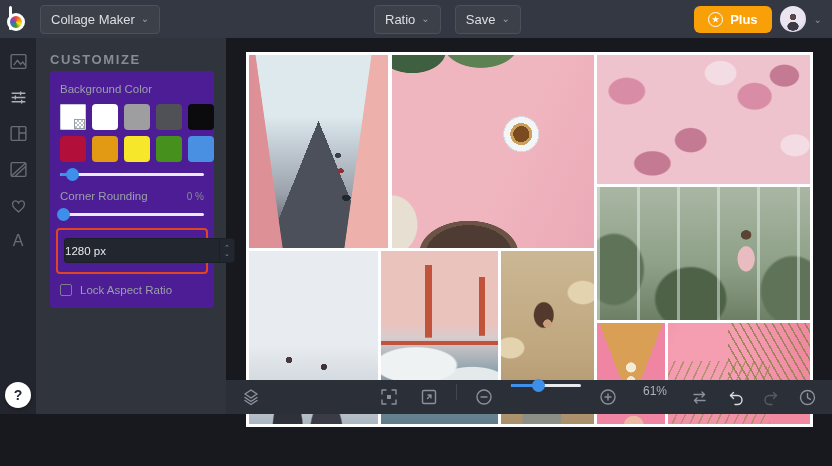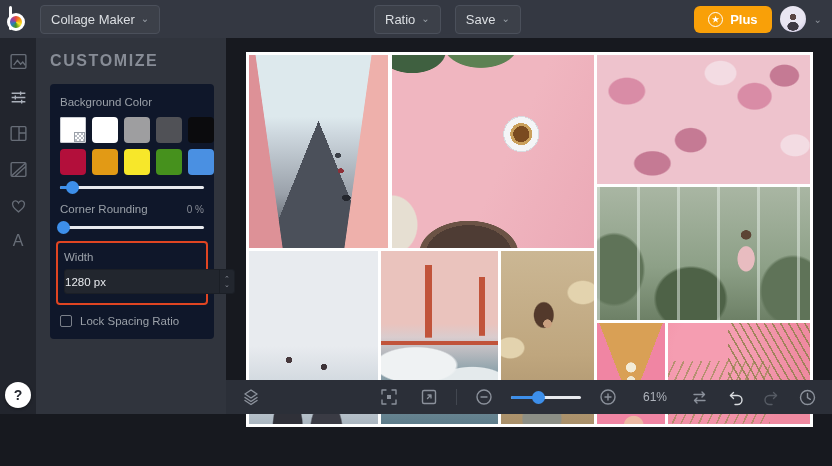--- a/index.html
+++ b/index.html
@@ -38,22 +38,22 @@
   .rail-ic svg { stroke:#676d77; fill:none; stroke-width:1.3; }
   .rail-ic.active svg { stroke:#aab0ba; }
   .rail-ic .a-glyph { color:#676d77; font-size:16px; }
   .help-btn { position:absolute; bottom:6px; left:5px; width:26px; height:26px; border-radius:50%; background:#fff;
     color:#23262e; font-weight:700; font-size:14px; display:flex; align-items:center; justify-content:center;
     cursor:pointer; box-shadow:0 1px 3px rgba(0,0,0,.4); }
 
   
   .panel { position:absolute; left:36px; top:38px; bottom:0; width:190px; background:#30343d; z-index:4;
     padding:14px 12px 0 14px; }
-  .panel-title { color:#878c96; font-size:16px; font-weight:700; letter-spacing:1.6px; margin-bottom:14px; }
-  .card { background:#0f172a; border-radius:4px; padding:12px 10px 12px 10px; }
+  .panel-title { color:#878c96; font-size:13px; font-weight:700; letter-spacing:1.6px; margin-bottom:4px; }
+  .card { background:#4c1d95; border-radius:4px; padding:12px 10px 12px 10px; }
   .lbl { color:#9aa0a8; font-size:11.5px; }
   .val { color:#878c96; font-size:10px; }
   .swatch-grid { display:grid; grid-template-columns:repeat(5,1fr); gap:6px; margin-top:9px; }
   .swatch { width:26px; height:26px; border-radius:4px; cursor:pointer; }
   .swatch.first { border-radius:2px; position:relative; box-shadow:0 0 0 1px #c9ccd2 inset; }
   .swatch.first::after { content:""; position:absolute; right:1px; bottom:1px; width:9px; height:8px;
     background:repeating-conic-gradient(#b9bdc4 0 25%, #fff 0 50%) 0 0 / 4px 4px; border:1px solid #9aa0a8; }
   .slider-row { display:flex; justify-content:space-between; align-items:baseline; margin-top:14px; }
   .track { position:relative; height:3px; background:#e8eaee; border-radius:2px; margin-top:11px; cursor:pointer; }
   .fill { position:absolute; left:0; top:0; height:3px; background:#3d8fea; border-radius:2px; }
@@ -149,21 +149,21 @@
       radial-gradient(34px 34px at 44% 97%, #8c8f86 0 55%, rgba(0,0,0,0) 60%),
       radial-gradient(26px 20px at 88% 24%, var(--c2) 0 55%, rgba(0,0,0,0) 62%),
       radial-gradient(24px 18px at 10% 56%, var(--c2) 0 55%, rgba(0,0,0,0) 62%),
       linear-gradient(180deg, var(--c0) 0%, var(--c1) 60%, #a9906a 100%); }
 
   
   .toolbar { position:absolute; left:0; right:0; bottom:0; height:34px; background:#2b2f38;
     display:flex; align-items:center; padding:0 12px; z-index:5; }
   .toolbar svg { stroke:#8b919b; fill:none; stroke-width:1.4; stroke-linecap:round; stroke-linejoin:round; }
   .tbi { width:26px; height:26px; display:flex; align-items:center; justify-content:center; cursor:pointer; }
-  .tb-mid { display:flex; align-items:center; gap:14px; margin:0 auto 0 112px; }
+  .tb-mid { display:flex; gap:14px; margin:0 auto 0 112px; }
   .tb-divider { width:1px; height:16px; background:#424750; }
   .zoom-track { position:relative; width:70px; height:3px; background:#e8eaee; border-radius:2px; cursor:pointer; }
   .zoom-level { color:#aeb3bb; font-size:12px; margin-left:8px; min-width:32px; }
   .tb-end { display:flex; align-items:center; gap:10px; }
   .tbi.undo svg { stroke:#d9dce0; }
   .tbi.redo svg { stroke:#565b64; }
 </style>
 </head>
 <body>
 
@@ -262,36 +262,35 @@
         <span class="lbl">Corner Rounding</span>
         <span class="val">0 %</span>
       </div>
       <div class="track">
         <div class="fill" style="width: 2%;"></div>
         <div class="thumb" style="left: 2%;"></div>
       </div>
 
       <div class="fields-wrap">
         <div class="field">
-          <span class="lbl">Width</span>
           <div class="field-box">
             <input value="1280 px" style="">
             <div class="stepper">
               <span>⌃</span>
               <span>⌄</span>
             </div>
           </div>
         </div>
         <div class="field">
         </div>
       </div>
 
       <div class="lock-row">
         <div class="checkbox"></div>
-        <span class="lbl">Lock Spacing Ratio</span>
+        <span class="lbl">Lock Aspect Ratio</span>
       </div>
     </div>
   </aside>
 
   <main class="stage">
     <div class="canvas">
       <div class="cell cell-street" style="--c0: #dd9197; --c1: #eeb0ab; --c2: #dde9ed; --c3: #3f444c;"></div>
       <div class="cell cell-coffee" style="--c0: #f0b6c0; --c1: #5d8153; --c2: #f4f5f7; --c3: #4e3c34;"></div>
       <div class="cell cell-flowers" style="--c0: #eec3cd; --c1: #d98ca6; --c2: #c57a94; --c3: #f3dce3;"></div>
       <div class="cell cell-greenhouse" style="--c0: #8da087; --c1: #5f7358; --c2: #4e6247; --c3: #e8bcc0;"></div>

